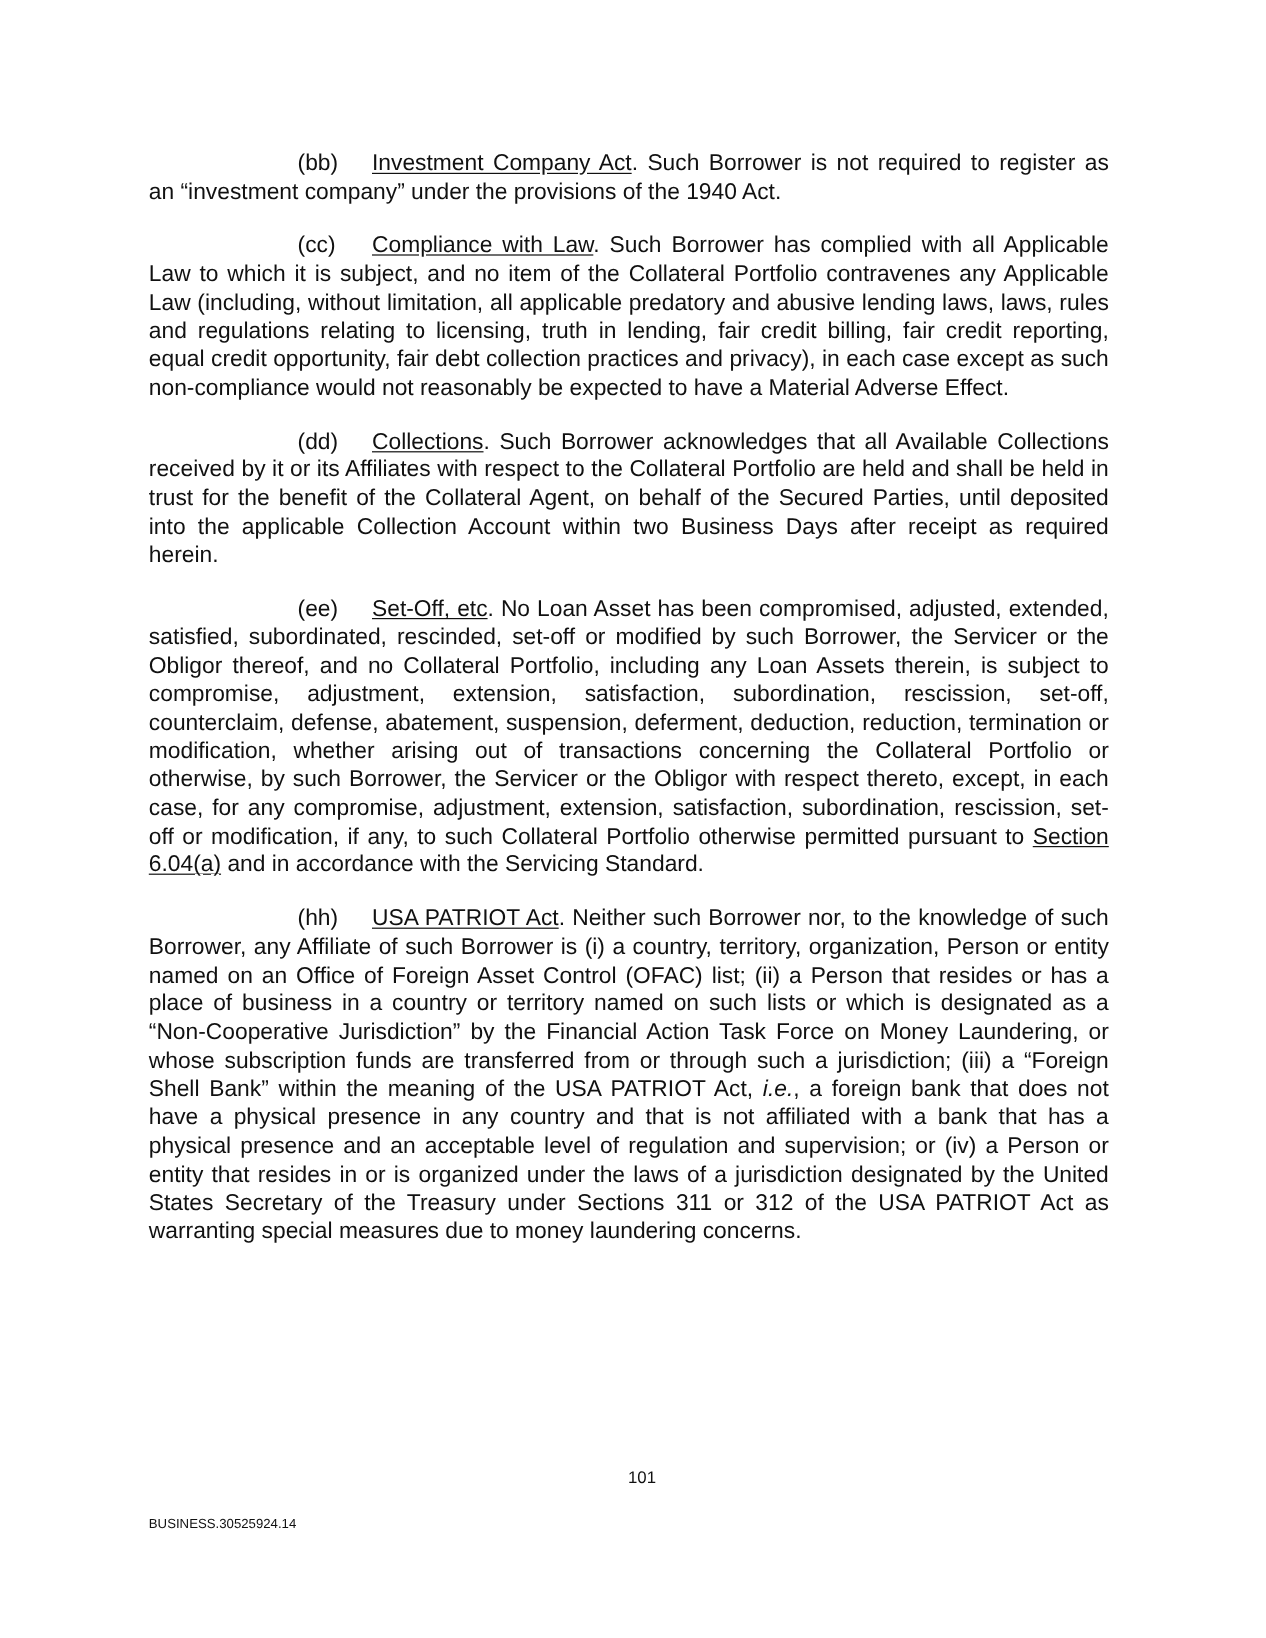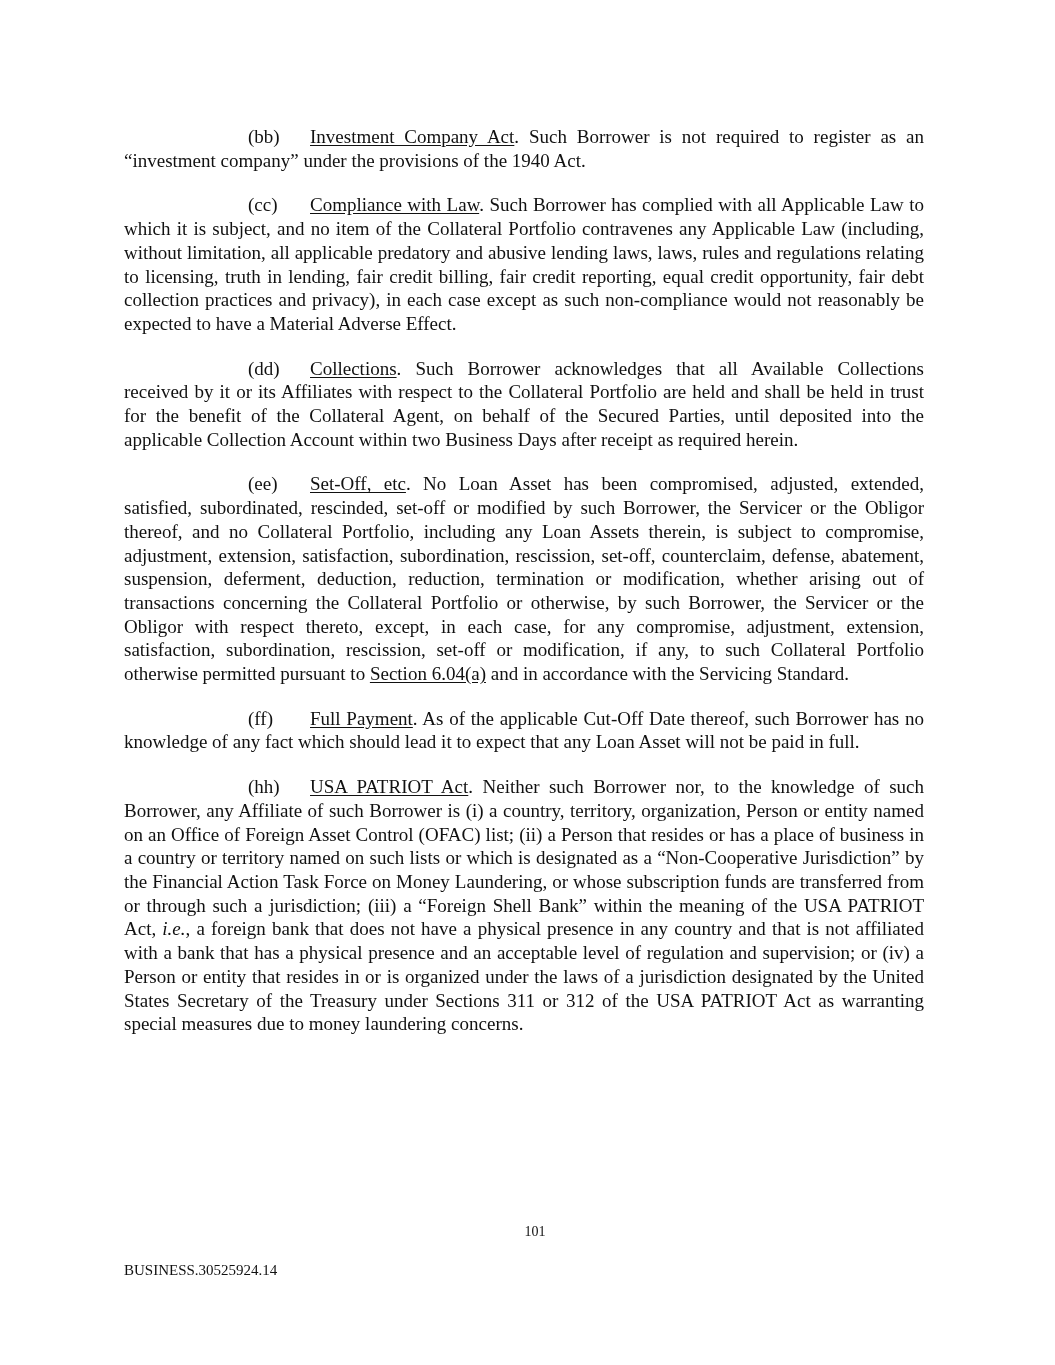--- a/index.html
+++ b/index.html
@@ -1,44 +1,43 @@
 <!DOCTYPE html>
 <html><head>
 <meta charset="utf-8">
 <style>
   html, body { margin: 0; padding: 0; background: #ffffff; }
   body { width: 1055px; height: 1365px; position: relative; overflow: hidden; }
   .page {
     position: absolute; left: 0; top: 0; width: 1055px; height: 1365px; background: #fff;
-    font-family: Liberation Serif, serif; color: #111; font-size: 19px; line-height: 23.7px;
+    font-family: Liberation Sans, sans-serif; color: #111; font-size: 19px; line-height: 23.7px;
   }
   .body-text { position: absolute; left: 124px; width: 800px; top: 125px; }
   .para { text-align: justify; margin: 0 0 21px 0; text-indent: 124px; }
   .para .num { display: inline-block; width: 62px; text-indent: 0; }
   .para .heading { text-decoration: underline; text-underline-offset: 2px; }
   .para u { text-underline-offset: 2px; margin-top: 12px; }
   .short { text-align: left; }
   .pagenum { position: absolute; top: 1220px; left: 0; width: 1070px; text-align: center; font-size: 14px; }
-  .footer-id { position: absolute; top: 1259px; left: 124px; font-size: 15px; }
+  .footer-id { position: absolute; top: 1259px; left: 124px; font-size: 11px; }
 </style>
 </head>
 <body>
 
 <div class="page">
   <div class="body-text">
 
     <p class="para"><span class="num">(bb)</span><span class="heading">Investment Company Act</span><span>.  Such Borrower is not required to register as an “investment company” under the provisions of the 1940 Act.</span></p>
 
     <p class="para"><span class="num">(cc)</span><span class="heading">Compliance with Law</span><span>.  Such Borrower has complied with all Applicable Law to which it is subject, and no item of the Collateral Portfolio contravenes any Applicable Law (including, without limitation, all applicable predatory and abusive lending laws, laws, rules and regulations relating to licensing, truth in lending, fair credit billing, fair credit reporting, equal credit opportunity, fair debt collection practices and privacy), in each case except as such non-compliance would not reasonably be expected to have a Material Adverse Effect.</span></p>
 
     <p class="para"><span class="num">(dd)</span><span class="heading">Collections</span><span>.  Such Borrower acknowledges that all Available Collections received by it or its Affiliates with respect to the Collateral Portfolio are held and shall be held in trust for the benefit of the Collateral Agent, on behalf of the Secured Parties, until deposited into the applicable Collection Account within two Business Days after receipt as required herein.</span></p>
 
     <p class="para"><span class="num">(ee)</span><span class="heading">Set-Off, etc</span><span>.  No Loan Asset has been compromised, adjusted, extended, satisfied, subordinated, rescinded, set-off or modified by such Borrower, the Servicer or the Obligor thereof, and no Collateral Portfolio, including any Loan Assets therein, is subject to compromise, adjustment, extension, satisfaction, subordination, rescission, set-off, counterclaim, defense, abatement, suspension, deferment, deduction, reduction, termination or modification, whether arising out of transactions concerning the Collateral Portfolio or otherwise, by such Borrower, the Servicer or the Obligor with respect thereto, except, in each case, for any compromise, adjustment, extension, satisfaction, subordination, rescission, set-off or modification, if any, to such Collateral Portfolio otherwise permitted pursuant to </span><u>Section 6.04(a)</u><span> and in accordance with the Servicing Standard.</span></p>
 
-    <p class="para"><span class="num">(ff)</span><span class="heading">Full Payment</span><span>.  As of the applicable Cut-Off Date thereof, such Borrower has no knowledge of any fact which should lead it to expect that any Loan Asset will not be paid in full.</span></p>
 
 
     <p class="para"><span class="num">(hh)</span><span class="heading">USA PATRIOT Act</span><span>.  Neither such Borrower nor, to the knowledge of such Borrower, any Affiliate of such Borrower is (i) a country, territory, organization, Person or entity named on an Office of Foreign Asset Control (OFAC) list; (ii) a Person that resides or has a place of business in a country or territory named on such lists or which is designated as a “Non-Cooperative Jurisdiction” by the Financial Action Task Force on Money Laundering, or whose subscription funds are transferred from or through such a jurisdiction; (iii) a “Foreign Shell Bank” within the meaning of the USA PATRIOT Act, </span><i>i.e.</i><span>, a foreign bank that does not have a physical presence in any country and that is not affiliated with a bank that has a physical presence and an acceptable level of regulation and supervision; or (iv) a Person or entity that resides in or is organized under the laws of a jurisdiction designated by the United States Secretary of the Treasury under Sections 311 or 312 of the USA PATRIOT Act as warranting special measures due to money laundering concerns.</span></p>
 
 
   </div>
 
   <div class="pagenum">101</div>
   <div class="footer-id">BUSINESS.30525924.14</div>
 </div>

